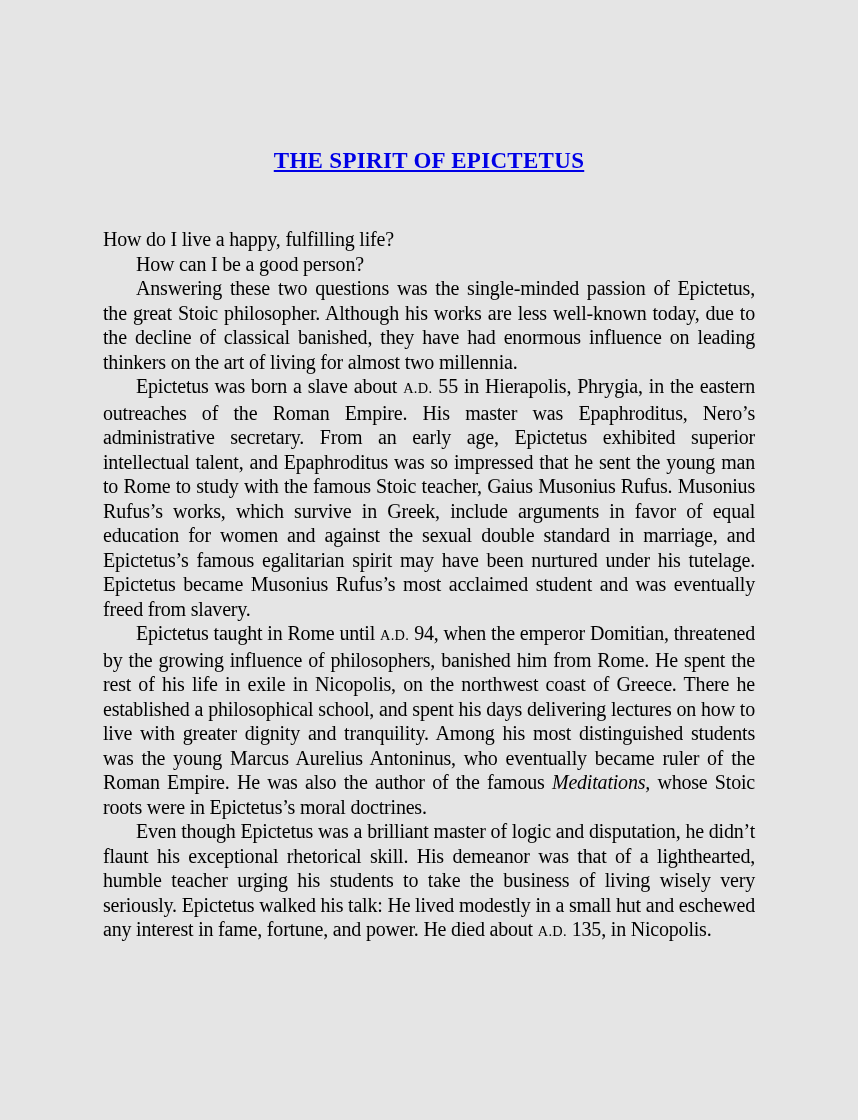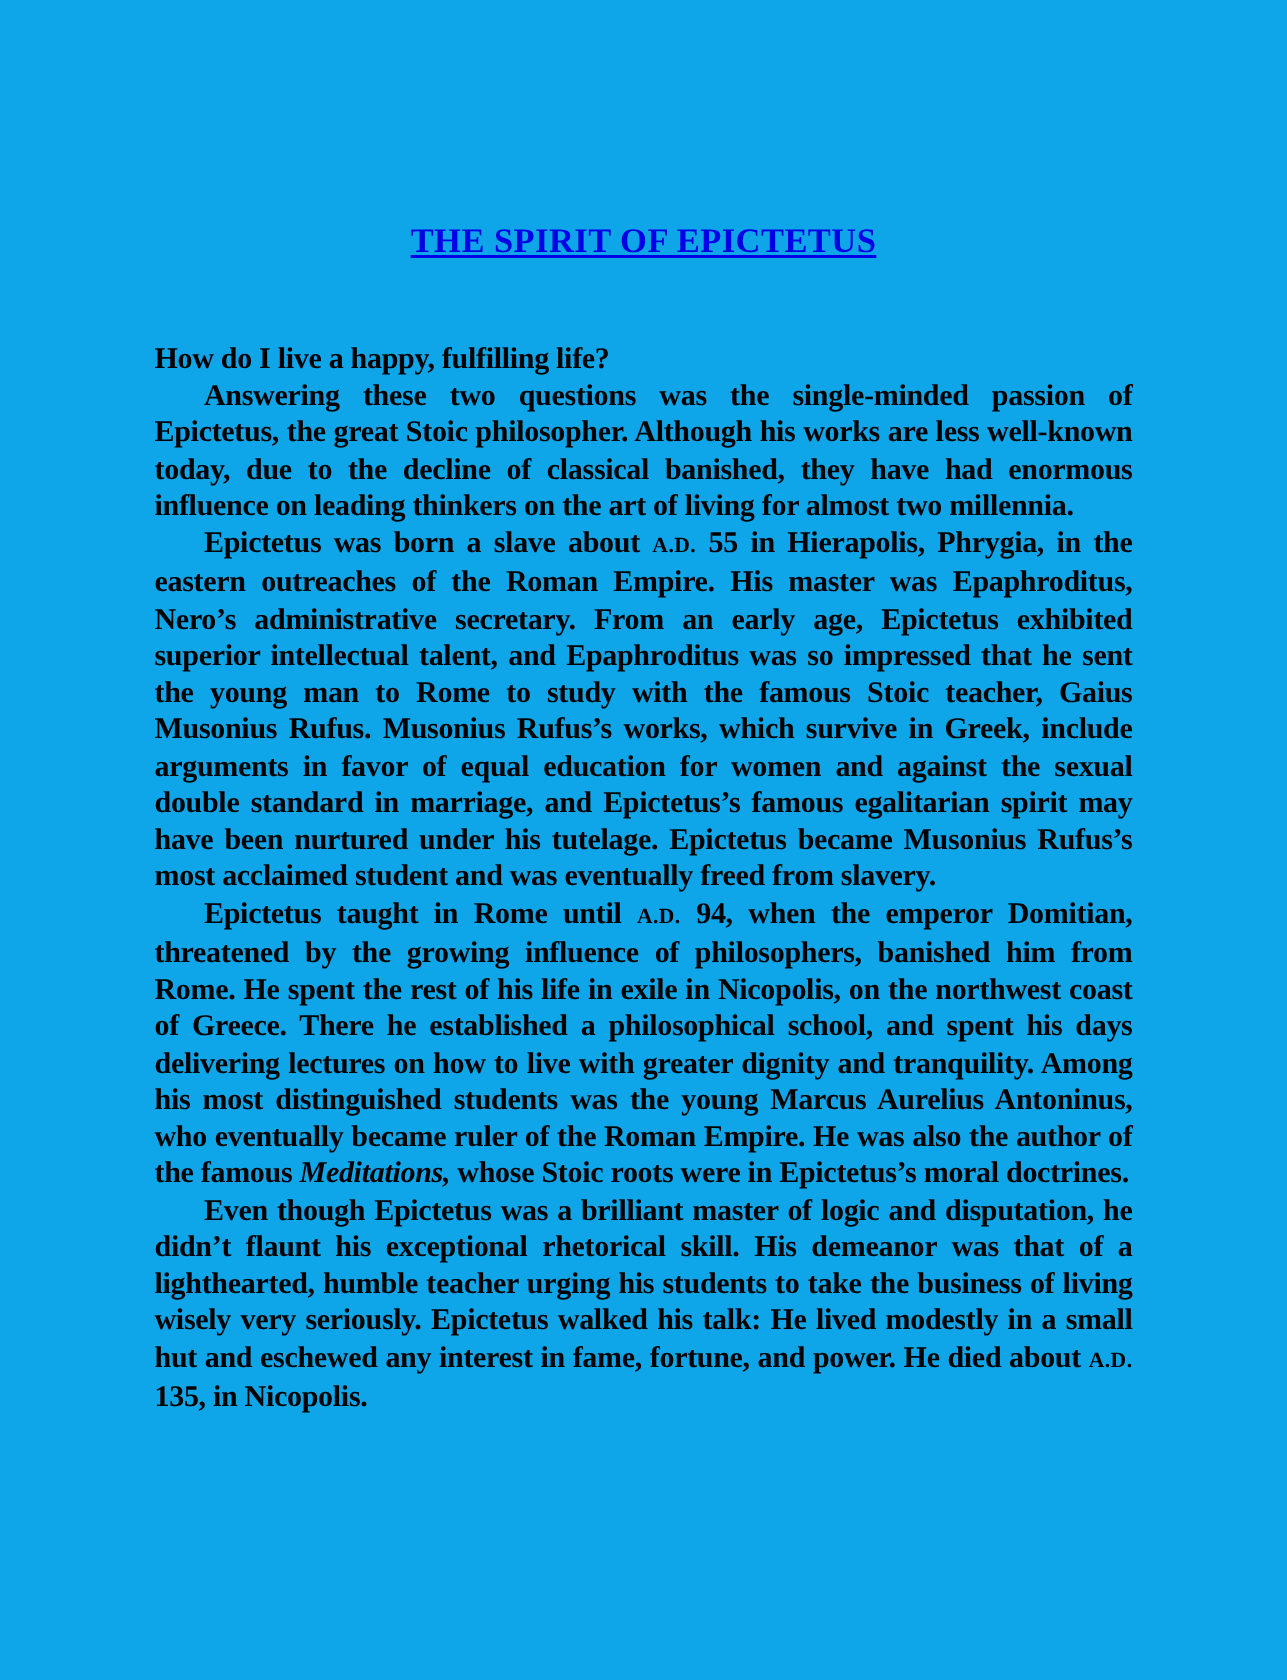--- a/index.html
+++ b/index.html
@@ -4,42 +4,41 @@
 <style>
   html, body {
     margin: 0;
     padding: 0;
     background: #ffffff;
   }
   .page {
     position: relative;
     width: 858px;
     height: 1120px;
-    background: #0ea5e9;
+    background: #e5e5e5;
     overflow: hidden;
     font-family: "Liberation Serif", serif;
     color: #000000;
   }
   .inner {
     padding: 0 103px;
   }
   .title {
     display: block;
     margin: 148px 0 0 0;
     text-align: center;
     font-size: 23px;
     line-height: 26px;
     font-weight: bold;
     text-decoration: underline;
     letter-spacing: 0.3px;
     cursor: pointer;
   }
   .content {
     margin-top: 53px;
-    font-weight: bold;
   }
   .para {
     margin: 0;
     font-size: 20px;
     line-height: 24.5px;
     text-align: justify;
     letter-spacing: -0.2px;
   }
   .para.indent {
     text-indent: 33px;
@@ -53,19 +52,20 @@
   }
 </style>
 </head>
 <body>
 
 <div class="page">
   <div class="inner">
     <a class="title" style="color: rgb(0, 0, 230);">THE SPIRIT OF EPICTETUS</a>
     <div class="content">
         <p class="para"><span>How do I live a happy, fulfilling life?</span></p>
+        <p class="para indent"><span>How can I be a good person?</span></p>
         <p class="para indent"><span>Answering these two questions was the single-minded passion of Epictetus, the great Stoic philosopher. Although his works are less well-known today, due to the decline of classical banished, they have had enormous influence on leading thinkers on the art of living for almost two millennia.</span></p>
         <p class="para indent"><span>Epictetus was born a slave about </span><span class="smallcaps">A.D.</span><span> 55 in Hierapolis, Phrygia, in the eastern outreaches of the Roman Empire. His master was Epaphroditus, Nero’s administrative secretary. From an early age, Epictetus exhibited superior intellectual talent, and Epaphroditus was so impressed that he sent the young man to Rome to study with the famous Stoic teacher, Gaius Musonius Rufus. Musonius Rufus’s works, which survive in Greek, include arguments in favor of equal education for women and against the sexual double standard in marriage, and Epictetus’s famous egalitarian spirit may have been nurtured under his tutelage. Epictetus became Musonius Rufus’s most acclaimed student and was eventually freed from slavery.</span></p>
         <p class="para indent"><span>Epictetus taught in Rome until </span><span class="smallcaps">A.D.</span><span> 94, when the emperor Domitian, threatened by the growing influence of philosophers, banished him from Rome. He spent the rest of his life in exile in Nicopolis, on the northwest coast of Greece. There he established a philosophical school, and spent his days delivering lectures on how to live with greater dignity and tranquility. Among his most distinguished students was the young Marcus Aurelius Antoninus, who eventually became ruler of the Roman Empire. He was also the author of the famous </span><span class="italic">Meditations,</span><span> whose Stoic roots were in Epictetus’s moral doctrines.</span></p>
         <p class="para indent"><span>Even though Epictetus was a brilliant master of logic and disputation, he didn’t flaunt his exceptional rhetorical skill. His demeanor was that of a lighthearted, humble teacher urging his students to take the business of living wisely very seriously. Epictetus walked his talk: He lived modestly in a small hut and eschewed any interest in fame, fortune, and power. He died about </span><span class="smallcaps">A.D.</span><span> 135, in Nicopolis.</span></p>
       </div>
   </div>
 </div>
 
 </body></html>

